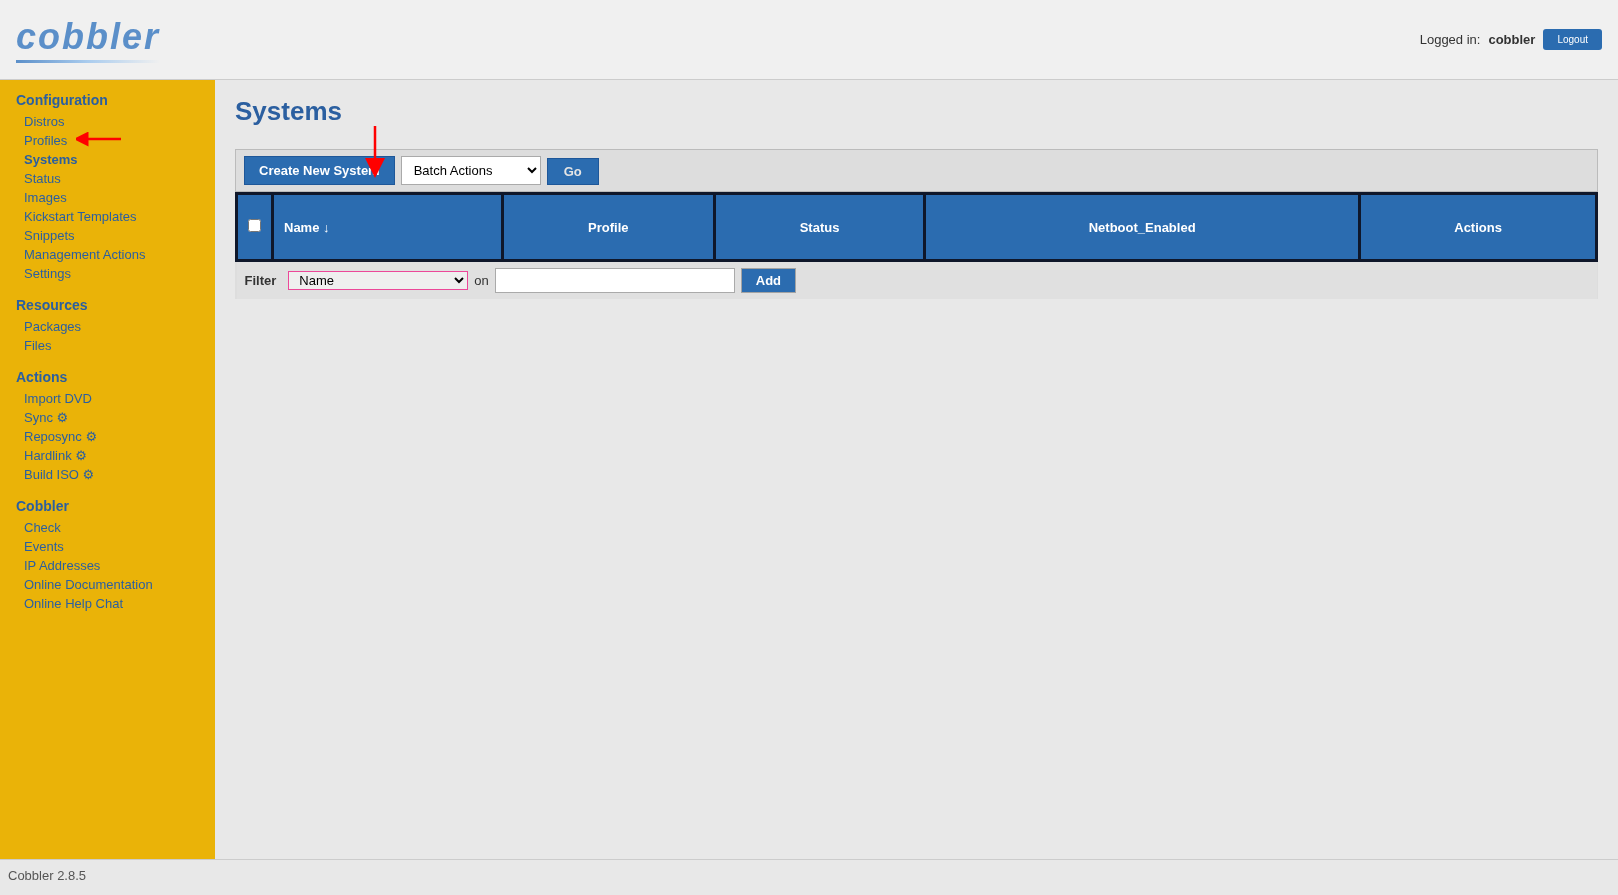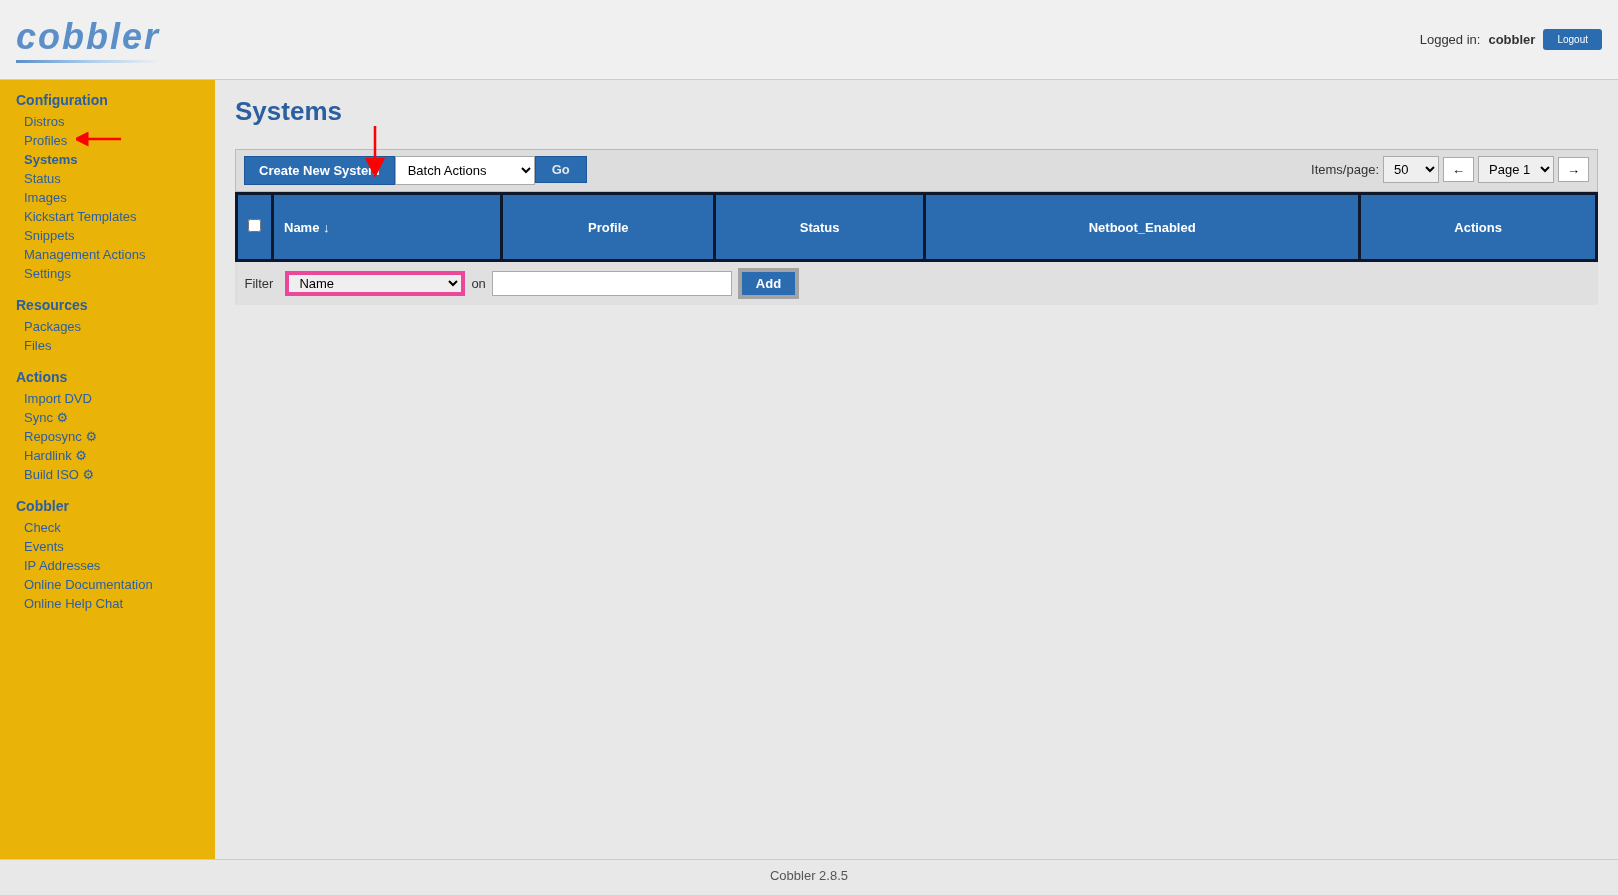--- a/index.html
+++ b/index.html
@@ -178,65 +178,65 @@
       width: 30px;
     }
     .table-header-row th.left-align {
       text-align: left;
     }
     .filter-row td {
       padding: 6px 8px;
       background: #e0e0e0;
     }
     .filter-row .filter-label {
-      font-weight: normal;
+      font-weight: bold;
       font-size: 13px;
       margin-right: 6px;
     }
     .filter-row .filter-inner {
       display: flex;
       align-items: center;
       gap: 6px;
     }
     .filter-select {
       padding: 0 6px;
       font-size: 13px;
-      border: 4px solid #ec4899;
+      border: 1px solid #ec4899;
       min-width: 180px;
     }
     .filter-text {
       padding: 4px 6px;
       font-size: 13px;
       border: 1px solid #aaa;
       width: 240px;
     }
     .btn-add {
       background: #2b6cb0;
       color: white;
-      border: 4px solid #a3a3a3;
+      border: 1px solid #a3a3a3;
       padding: 4px 14px;
       font-size: 13px;
       cursor: pointer;
       font-weight: bold;
     }
 
     
     .toolbar-row {
       display: flex;
-      align-items: flex-start;
+      align-items: flex-end;
       background: #ddd;
       border: 1px solid #bbb;
       padding: 6px 8px;
+      gap: 6px;
     }
 
     
     #footer {
       background: #e8e8e8;
       border-top: 1px solid #ccc;
-      text-align: center;
       padding: 8px;
       font-size: 13px;
       color: #555;
       height: 36px;
     }
   </style>
 </head>
 <body>
 
 <div id="header">
@@ -315,34 +315,20 @@
     <div class="toolbar-row">
       <button class="btn-create">Create New System</button>
       <select class="batch-select">
         <option>Batch Actions</option>
         <option>Delete</option>
         <option>Enable Netboot</option>
         <option>Disable Netboot</option>
       </select>
       <button class="btn-go">Go</button>
 
-      <div class="items-per-page">
-        <span>Items/page:</span>
-        <select class="items-per-page">
-          <option>10</option>
-          <option>25</option>
-          <option selected="">50</option>
-          <option>100</option>
-        </select>
-        <button class="nav-btn">←</button>
-        <select class="page-select">
-          <option>Page 1</option>
-        </select>
-        <button class="nav-btn">→</button>
-      </div>
     </div>
 
     
     <table class="data-table">
       <thead>
         <tr class="table-header-row">
           <th>
             <input type="checkbox" style="">
           </th>
           <th class="left-align">Name ↓</th>

